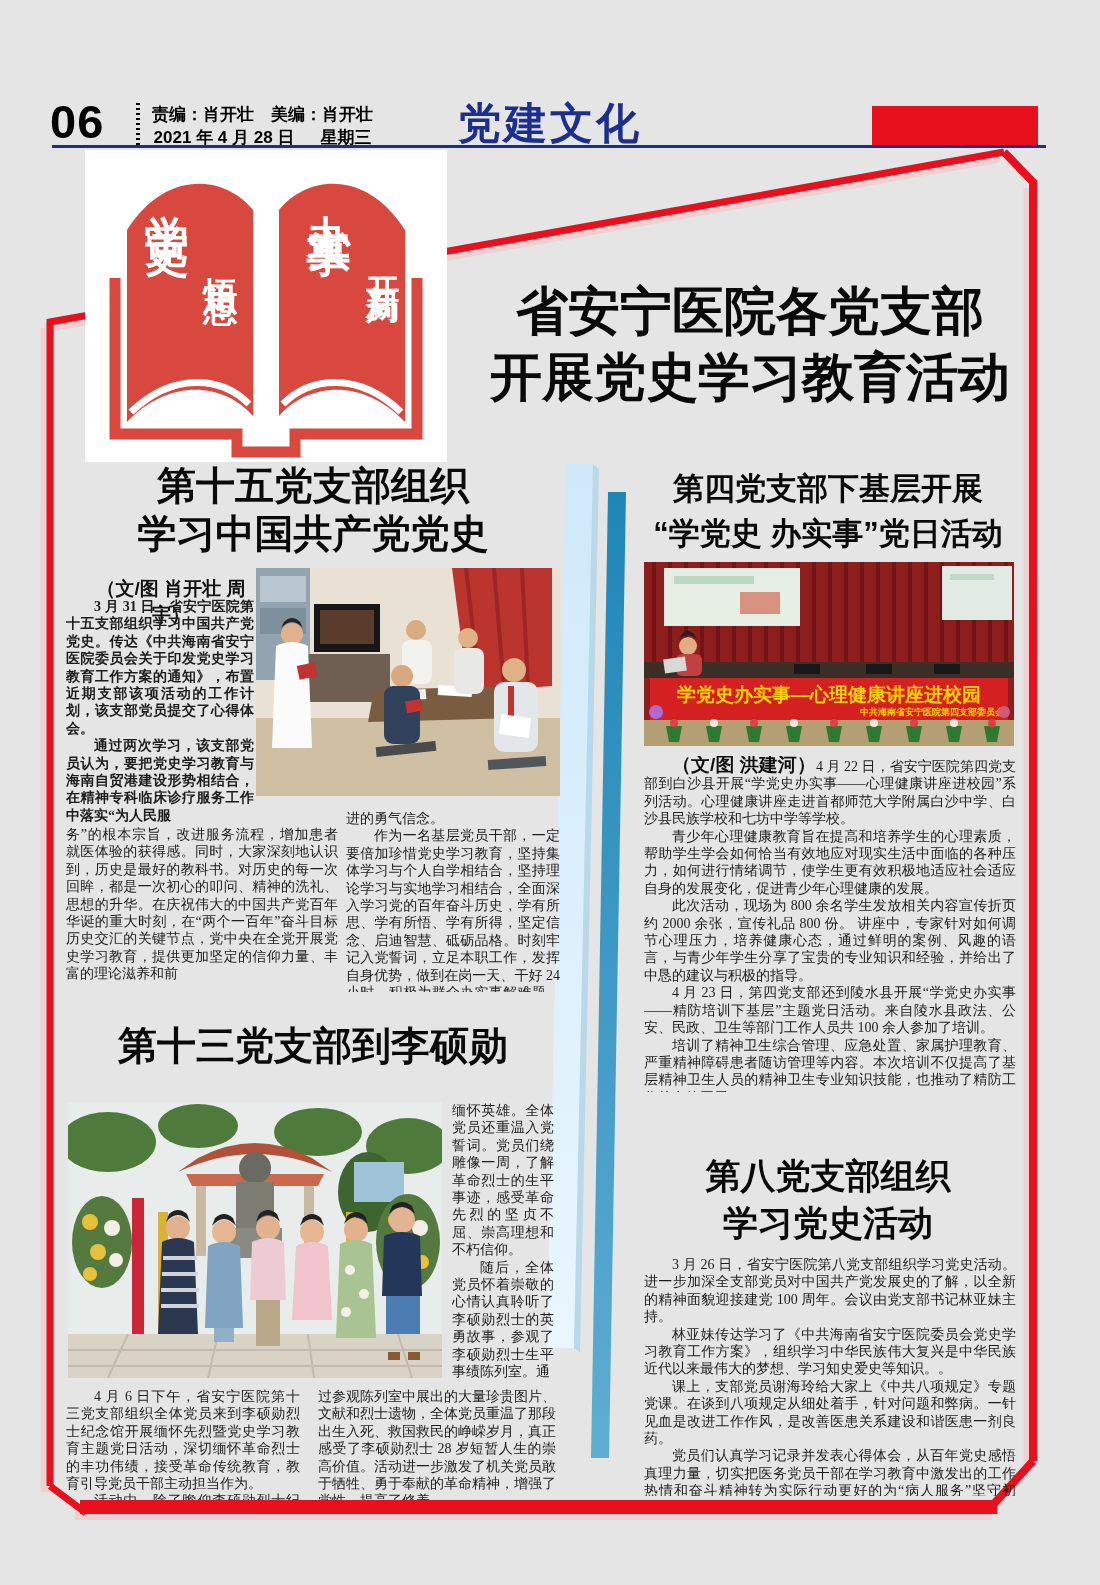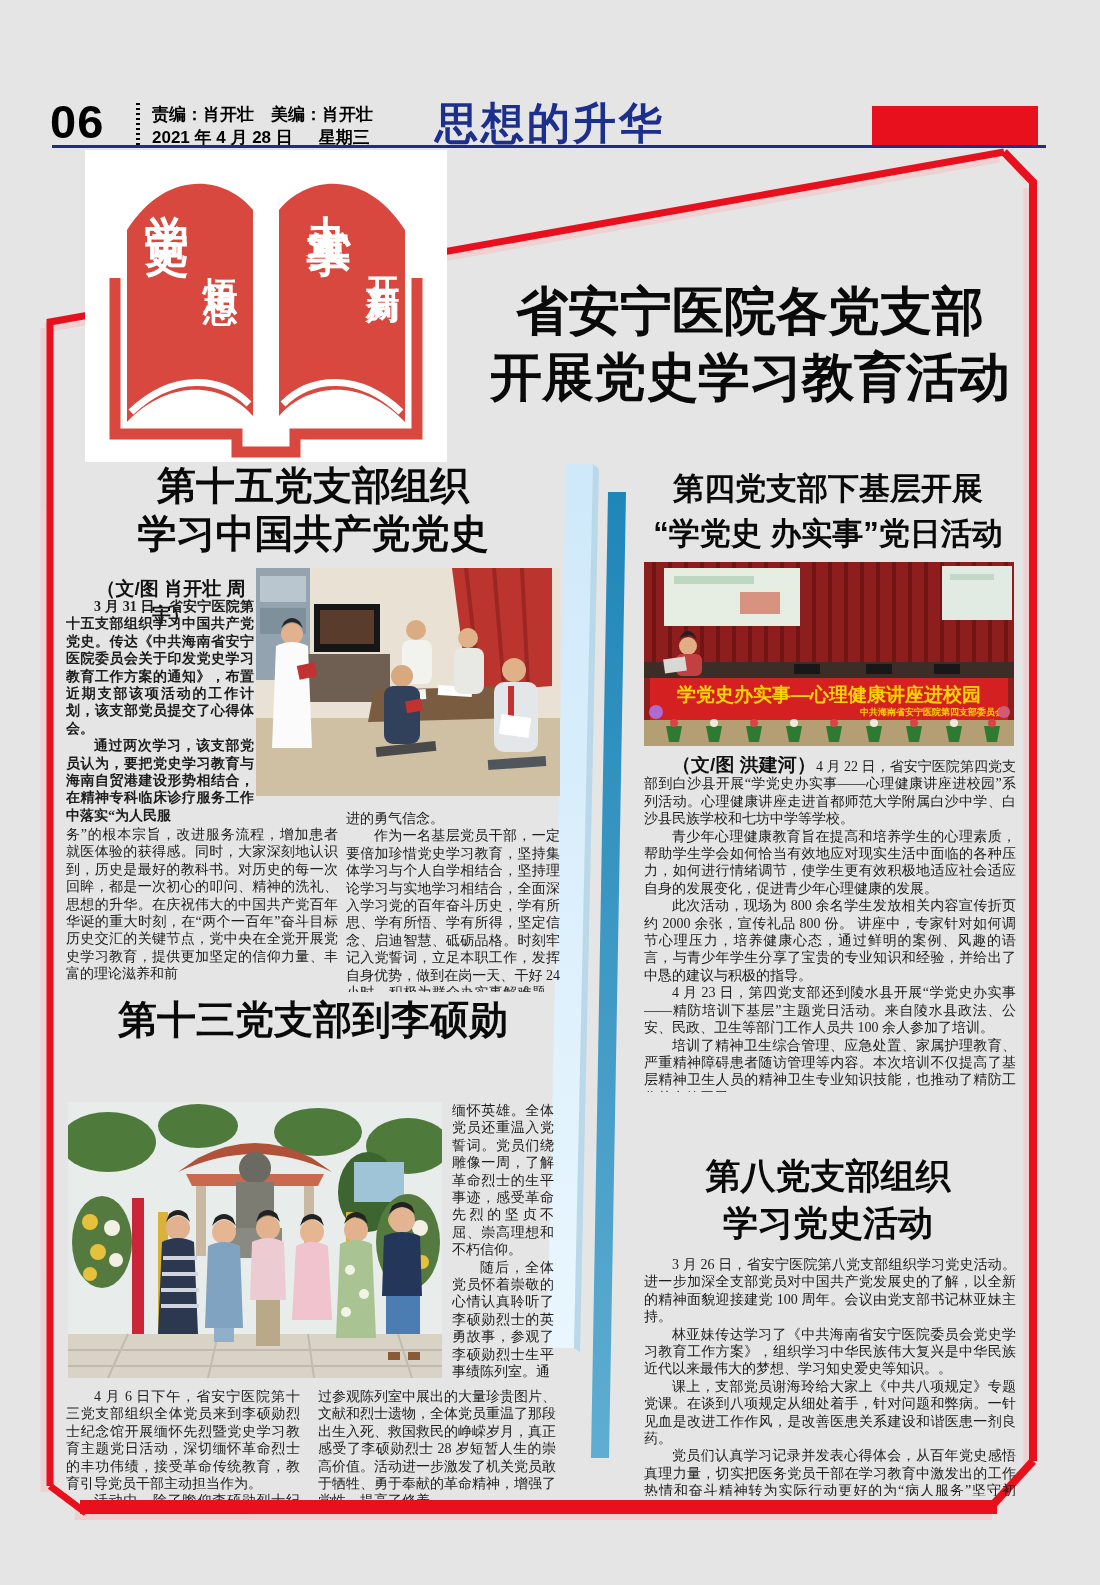--- a/index.html
+++ b/index.html
@@ -6,21 +6,21 @@
   .page { position:relative; width:1100px; height:1585px; background:#e5e5e5; overflow:hidden;
           font-family:"Liberation Serif","DejaVu Serif",serif; color:#1a1a1a; }
   .abs { position:absolute; }
 
   
   .hd-num { left:50px; top:94px; font-family:"Liberation Sans","DejaVu Sans",sans-serif;
             font-weight:900; font-size:47px; color:#000; letter-spacing:1px; }
   .hd-sep { left:136px; top:103px; width:4px; height:44px;
             background:repeating-linear-gradient(to bottom,#000 0 2px,transparent 2px 5px); }
   .hd-info { left:152px; top:103px; font-family:"Liberation Sans","DejaVu Sans",sans-serif;
-             font-weight:bold; font-size:17px; line-height:23px; color:#000; }
+             font-weight:bold; font-size:17px; line-height:23px; color:#000;text-align:center; }
   .hd-info .w { margin-left:26px; }
   .hd-title { left:400px; top:95px; width:300px; text-align:center;
               font-family:"Liberation Sans","DejaVu Sans",sans-serif; font-weight:900;
               font-size:43px; color:#1c2f8c; letter-spacing:3px; }
   .hd-block { left:872px; top:106px; width:166px; height:39px; background:#e8101c; }
   .hd-rule  { left:52px; top:145px; width:994px; height:3px; background:#1c2f8c; }
 
   
   .book-box { left:85px; top:150px; width:362px; height:312px; background:#fff; }
   .vtext { position:absolute; writing-mode:vertical-rl; text-orientation:upright; color:#fff;
@@ -29,21 +29,21 @@
   .v-small { font-size:34px; letter-spacing:7px; }
 
   
   .headline { left:460px; top:270px; width:580px; text-align:center;
               font-family:"Liberation Sans","DejaVu Sans",sans-serif; font-weight:900;
               font-size:52px; line-height:66px; color:#0a0a0a;margin-top:8px; }
   .art-title { text-align:center; font-family:"Liberation Sans","DejaVu Sans",sans-serif;
                font-weight:700; color:#0a0a0a; }
   .t15 { left:66px;  top:462px;  width:494px; font-size:39px; line-height:48px; }
   .t4  { left:640px; top:466px;  width:376px; font-size:31px; line-height:45px; }
-  .t13 { left:66px;  top:996px;  width:494px; font-size:39px; line-height:48px; }
+  .t13 { left:66px;  top:1022px;  width:494px; font-size:39px; line-height:48px; }
   .t8  { left:640px; top:1152px; width:376px; font-size:35px; line-height:47px; }
 
   
   .body-txt { font-size:14px; line-height:17.4px; text-align:justify; color:#1c1c1c; overflow:hidden; }
   .body-txt p { margin:0; text-indent:2em; }
   .body-txt p.cont { text-indent:0; }
   .byline { font-family:"Liberation Sans","DejaVu Sans",sans-serif; font-weight:bold;
             font-size:19px; color:#111; }
   .by15 { left:78px; top:576px; width:186px; text-align:center; }
 
@@ -101,21 +101,21 @@
   </svg>
 
   <div class="abs hd-num">06</div>
   <div class="abs hd-sep"></div>
   <div class="abs hd-info">
     <div>责编：肖开壮　美编：肖开壮</div>
     <div>
       <span>2021 年 4 月 28 日</span><span class="w">星期三</span>
     </div>
   </div>
-  <div class="abs hd-title">思想的升华</div>
+  <div class="abs hd-title">党建文化</div>
   <div class="abs hd-block"></div>
   <div class="abs hd-rule"></div>
 
   <div class="abs book-box">
     <svg width="362" height="312" viewBox="0 0 362 312">
 
       <path d="M30,128 L30,284 L152,284 L152,302 L210,302 L210,284 L332,284 L332,128" fill="none" stroke="#d9483f" stroke-width="11"></path>
 
       <path d="M42,80 C82,18 140,26 168,60 L168,266 C138,232 84,228 42,272 Z" fill="#d9483f"></path>
 

